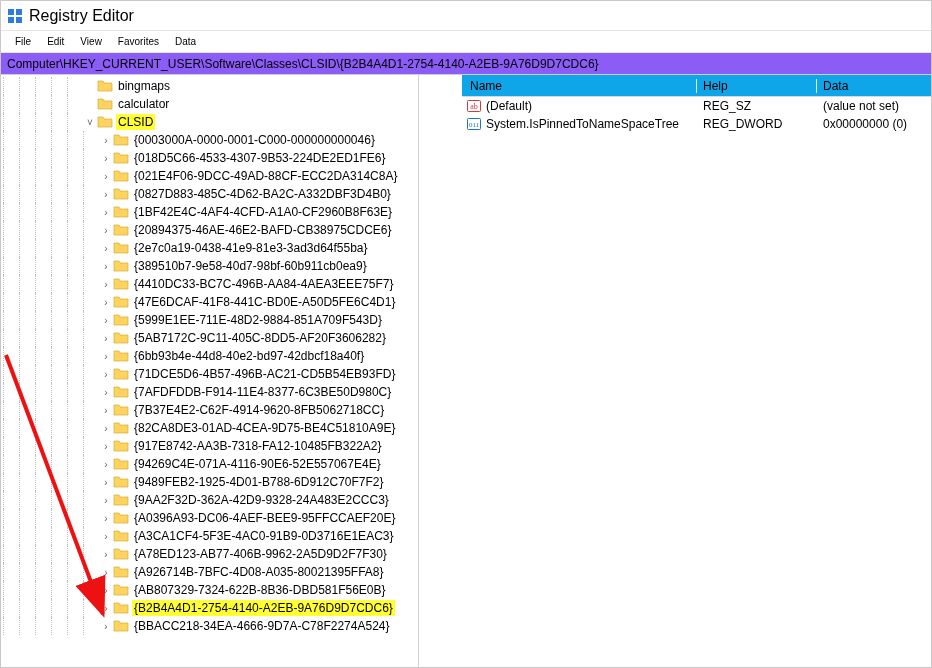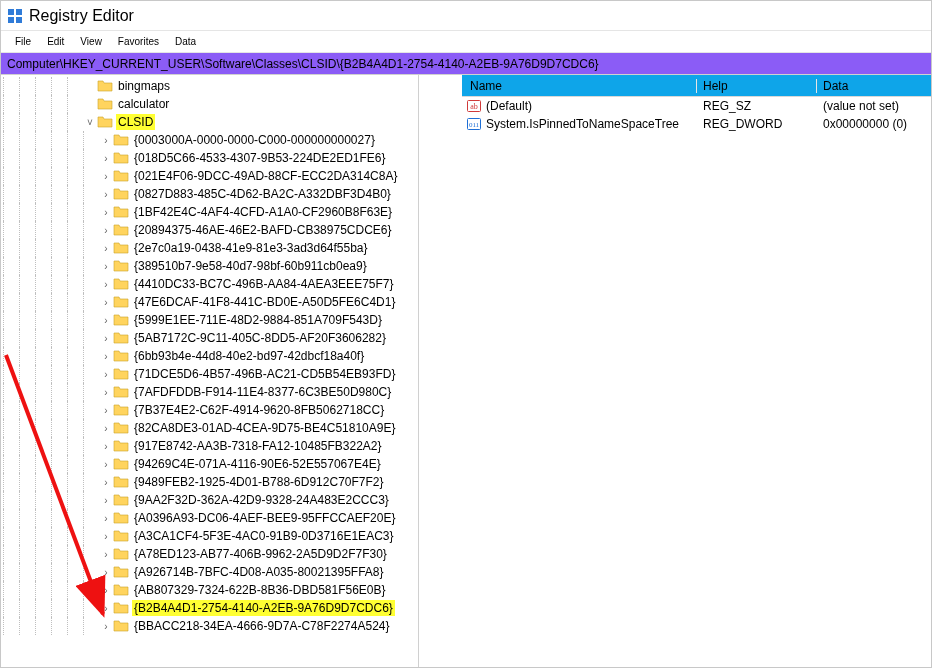--- a/index.html
+++ b/index.html
@@ -238,21 +238,21 @@
             <span class="ind"></span>
             <span class="ind"></span>
             <span class="ind"></span>
             <span class="ind"></span>
             <span class="expander">›</span>
             <span class="folder-icon">
               <svg width="16" height="14" viewBox="0 0 16 14">
                 <path d="M1 3 L1 12 L15 12 L15 4 L7 4 L6 2 L1 2 Z" fill="#ffd45e" stroke="#c9a227" stroke-width="0.6"></path>
               </svg>
             </span>
-            <span class="tree-label">{0003000A-0000-0000-C000-000000000027}</span>
+            <span class="tree-label">{0003000A-0000-0001-C000-000000000046}</span>
           </div>
           <div class="tree-row">
             <span class="ind"></span>
             <span class="ind"></span>
             <span class="ind"></span>
             <span class="ind"></span>
             <span class="ind"></span>
             <span class="ind"></span>
             <span class="expander">›</span>
             <span class="folder-icon">

